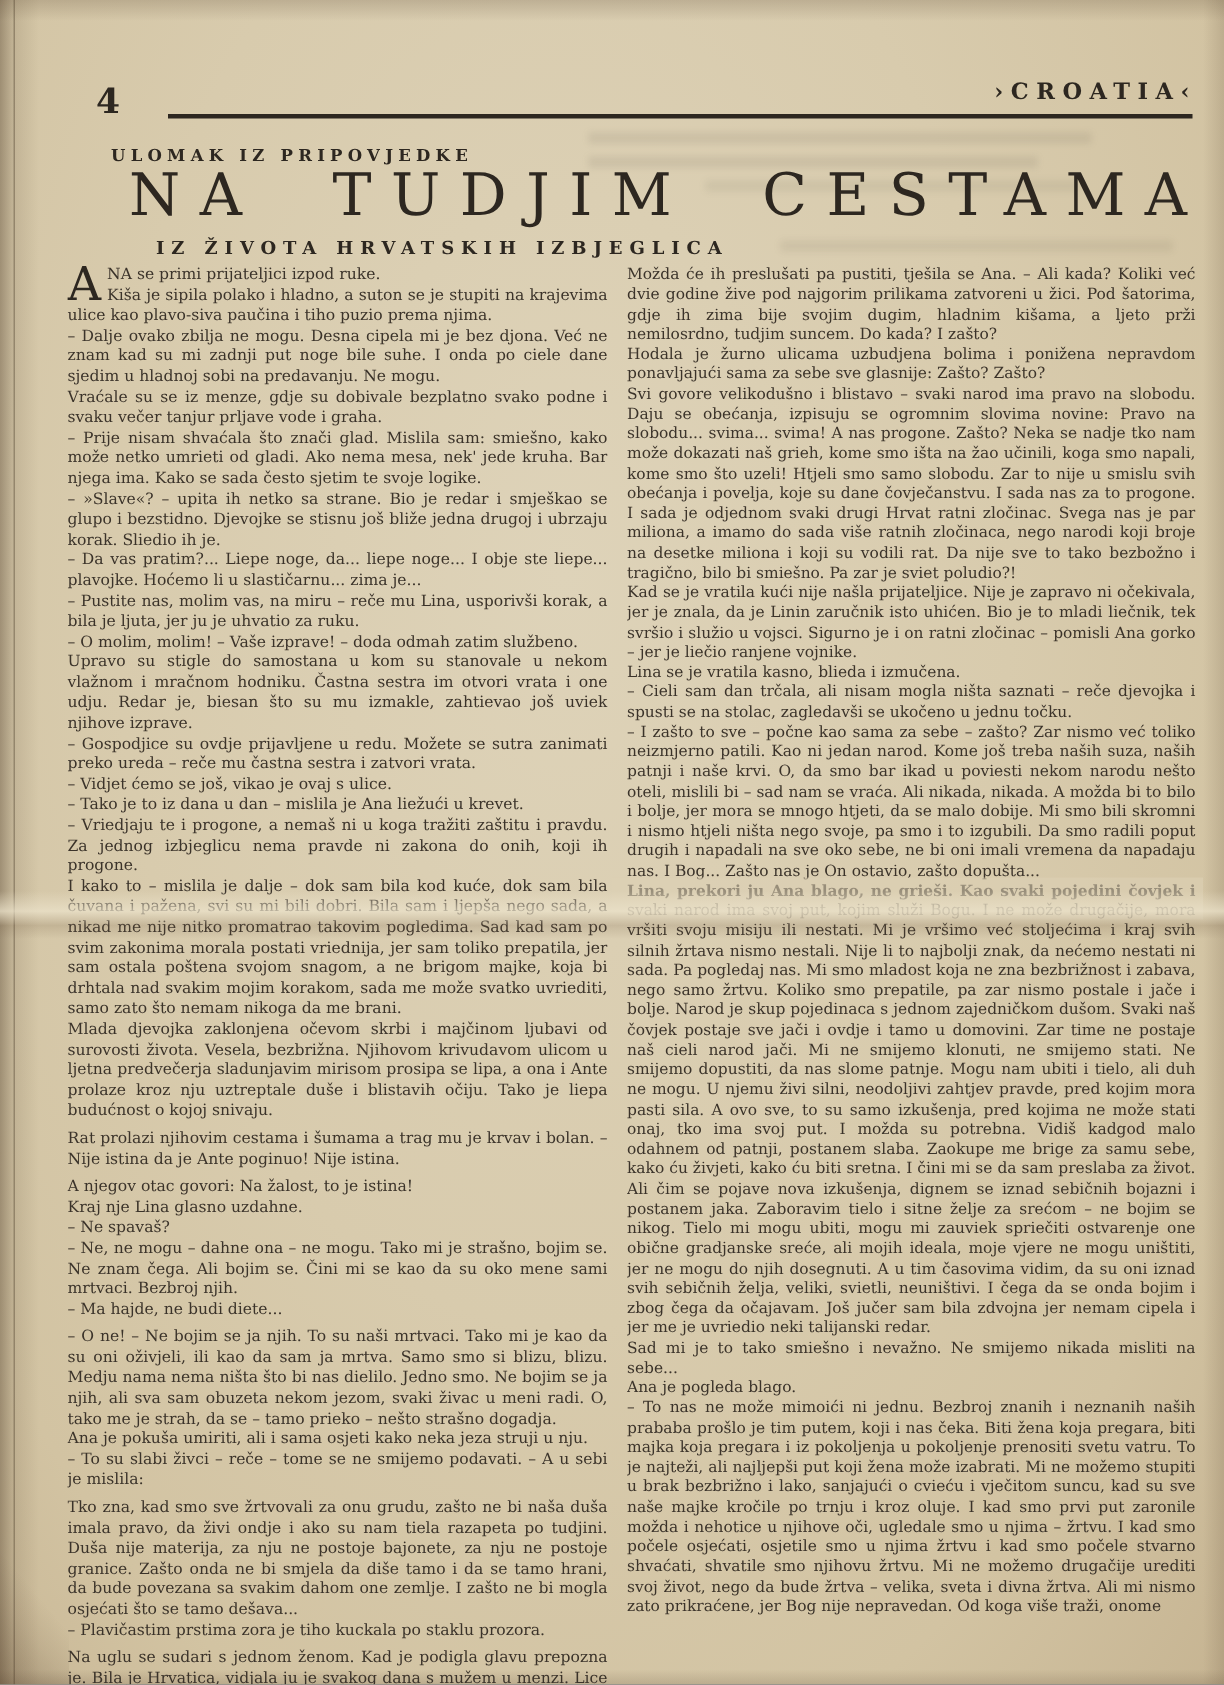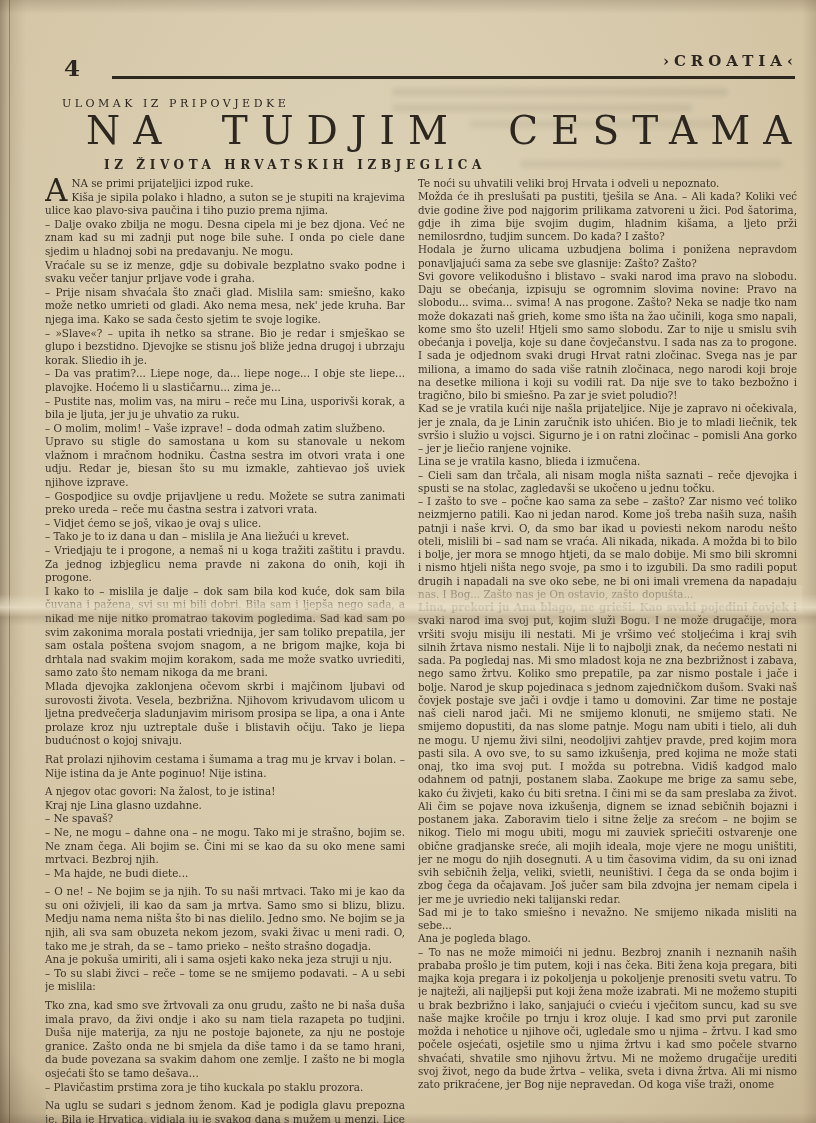--- a/index.html
+++ b/index.html
@@ -35,21 +35,21 @@
   .ghost.g1{left:392px;top:88px;width:336px;height:8px;}
   .ghost.g2{left:392px;top:104px;width:300px;height:8px;}
   .ghost.g3{left:470px;top:120px;width:250px;height:8px;background:rgba(105,95,80,.09);}
   .ghost.g4{left:520px;top:160px;width:262px;height:8px;background:rgba(105,95,80,.10);}
 
   
   .page-number{position:absolute;left:64px;top:54px;font-size:23px;font-weight:bold;color:#2d2720;}
   .rule{position:absolute;left:112px;top:76px;width:683px;height:3px;background:#2d2720;}
   .masthead{position:absolute;right:18px;top:52px;font-size:15px;font-weight:bold;
     letter-spacing:5px;color:#2d2720;}
-  .kicker{position:absolute;left:62px;top:97px;font-size:11px;font-weight:normal;
+  .kicker{position:absolute;left:74px;top:97px;font-size:11px;font-weight:bold;
     letter-spacing:3.5px;color:#2d2720;}
   .title{position:absolute;left:58px;top:108px;width:740px;font-size:39px;font-weight:normal;
     letter-spacing:13px;word-spacing:22px;white-space:nowrap;color:#2d2720;margin-left:28px;}
   .subtitle{position:absolute;left:104px;top:158px;font-size:12px;font-weight:bold;
     letter-spacing:4.6px;color:#2d2720;}
 
   
   .columns{position:absolute;left:45px;top:177px;width:752px;display:flex;gap:13px;}
   .col{text-align:justify;overflow:hidden;}
   .col-left{width:360px;height:946px;font-size:10.4px;line-height:13.6px;}
@@ -108,21 +108,20 @@
         <p>– Ne, ne mogu – dahne ona – ne mogu. Tako mi je strašno, bojim se. Ne znam čega. Ali bojim se. Čini mi se kao da su oko mene sami mrtvaci. Bezbroj njih.</p>
         <p>– Ma hajde, ne budi diete...</p>
         <p class="gap">– O ne! – Ne bojim se ja njih. To su naši mrtvaci. Tako mi je kao da su oni oživjeli, ili kao da sam ja mrtva. Samo smo si blizu, blizu. Medju nama nema ništa što bi nas dielilo. Jedno smo. Ne bojim se ja njih, ali sva sam obuzeta nekom jezom, svaki živac u meni radi. O, tako me je strah, da se – tamo prieko – nešto strašno dogadja.</p>
         <p>Ana je pokuša umiriti, ali i sama osjeti kako neka jeza struji u nju.</p>
         <p>– To su slabi živci – reče – tome se ne smijemo podavati. – A u sebi je mislila:</p>
         <p class="gap">Tko zna, kad smo sve žrtvovali za onu grudu, zašto ne bi naša duša imala pravo, da živi ondje i ako su nam tiela razapeta po tudjini. Duša nije materija, za nju ne postoje bajonete, za nju ne postoje granice. Zašto onda ne bi smjela da diše tamo i da se tamo hrani, da bude povezana sa svakim dahom one zemlje. I zašto ne bi mogla osjećati što se tamo dešava...</p>
         <p>– Plavičastim prstima zora je tiho kuckala po staklu prozora.</p>
         <p class="gap">Na uglu se sudari s jednom ženom. Kad je podigla glavu prepozna je. Bila je Hrvatica, vidjala ju je svakog dana s mužem u menzi. Lice joj je bilo bliedo, ukočeno.</p>
       </div>
     <div class="col col-right">
-        <p>Te noći su uhvatili veliki broj Hrvata i odveli u nepoznato.</p>
         <p>Možda će ih preslušati pa pustiti, tješila se Ana. – Ali kada? Koliki već dvie godine žive pod najgorim prilikama zatvoreni u žici. Pod šatorima, gdje ih zima bije svojim dugim, hladnim kišama, a ljeto prži nemilosrdno, tudjim suncem. Do kada? I zašto?</p>
         <p>Hodala je žurno ulicama uzbudjena bolima i ponižena nepravdom ponavljajući sama za sebe sve glasnije: Zašto? Zašto?</p>
         <p>Svi govore velikodušno i blistavo – svaki narod ima pravo na slobodu. Daju se obećanja, izpisuju se ogromnim slovima novine: Pravo na slobodu... svima... svima! A nas progone. Zašto? Neka se nadje tko nam može dokazati naš grieh, kome smo išta na žao učinili, koga smo napali, kome smo što uzeli! Htjeli smo samo slobodu. Zar to nije u smislu svih obećanja i povelja, koje su dane čovječanstvu. I sada nas za to progone. I sada je odjednom svaki drugi Hrvat ratni zločinac. Svega nas je par miliona, a imamo do sada više ratnih zločinaca, nego narodi koji broje na desetke miliona i koji su vodili rat. Da nije sve to tako bezbožno i tragično, bilo bi smiešno. Pa zar je sviet poludio?!</p>
         <p>Kad se je vratila kući nije našla prijateljice. Nije je zapravo ni očekivala, jer je znala, da je Linin zaručnik isto uhićen. Bio je to mladi liečnik, tek svršio i služio u vojsci. Sigurno je i on ratni zločinac – pomisli Ana gorko – jer je liečio ranjene vojnike.</p>
         <p>Lina se je vratila kasno, blieda i izmučena.</p>
         <p>– Cieli sam dan trčala, ali nisam mogla ništa saznati – reče djevojka i spusti se na stolac, zagledavši se ukočeno u jednu točku.</p>
         <p>– I zašto to sve – počne kao sama za sebe – zašto? Zar nismo već toliko neizmjerno patili. Kao ni jedan narod. Kome još treba naših suza, naših patnji i naše krvi. O, da smo bar ikad u poviesti nekom narodu nešto oteli, mislili bi – sad nam se vraća. Ali nikada, nikada. A možda bi to bilo i bolje, jer mora se mnogo htjeti, da se malo dobije. Mi smo bili skromni i nismo htjeli ništa nego svoje, pa smo i to izgubili. Da smo radili poput drugih i napadali na sve oko sebe, ne bi oni imali vremena da napadaju nas. I Bog... Zašto nas je On ostavio, zašto dopušta...</p>
         <p class="bold-first">Lina, prekori ju Ana blago, ne grieši. Kao svaki pojedini čovjek i svaki narod ima svoj put, kojim služi Bogu. I ne može drugačije, mora vršiti svoju misiju ili nestati. Mi je vršimo već stoljećima i kraj svih silnih žrtava nismo nestali. Nije li to najbolji znak, da nećemo nestati ni sada. Pa pogledaj nas. Mi smo mladost koja ne zna bezbrižnost i zabava, nego samo žrtvu. Koliko smo prepatile, pa zar nismo postale i jače i bolje. Narod je skup pojedinaca s jednom zajedničkom dušom. Svaki naš čovjek postaje sve jači i ovdje i tamo u domovini. Zar time ne postaje naš cieli narod jači. Mi ne smijemo klonuti, ne smijemo stati. Ne smijemo dopustiti, da nas slome patnje. Mogu nam ubiti i tielo, ali duh ne mogu. U njemu živi silni, neodoljivi zahtjev pravde, pred kojim mora pasti sila. A ovo sve, to su samo izkušenja, pred kojima ne može stati onaj, tko ima svoj put. I možda su potrebna. Vidiš kadgod malo odahnem od patnji, postanem slaba. Zaokupe me brige za samu sebe, kako ću živjeti, kako ću biti sretna. I čini mi se da sam preslaba za život. Ali čim se pojave nova izkušenja, dignem se iznad sebičnih bojazni i postanem jaka. Zaboravim tielo i sitne želje za srećom – ne bojim se nikog. Tielo mi mogu ubiti, mogu mi zauviek spriečiti ostvarenje one obične gradjanske sreće, ali mojih ideala, moje vjere ne mogu uništiti, jer ne mogu do njih dosegnuti. A u tim časovima vidim, da su oni iznad svih sebičnih želja, veliki, svietli, neuništivi. I čega da se onda bojim i zbog čega da očajavam. Još jučer sam bila zdvojna jer nemam cipela i jer me je uvriedio neki talijanski redar.</p>
         <p>Sad mi je to tako smiešno i nevažno. Ne smijemo nikada misliti na sebe...</p>
         <p>Ana je pogleda blago.</p>

